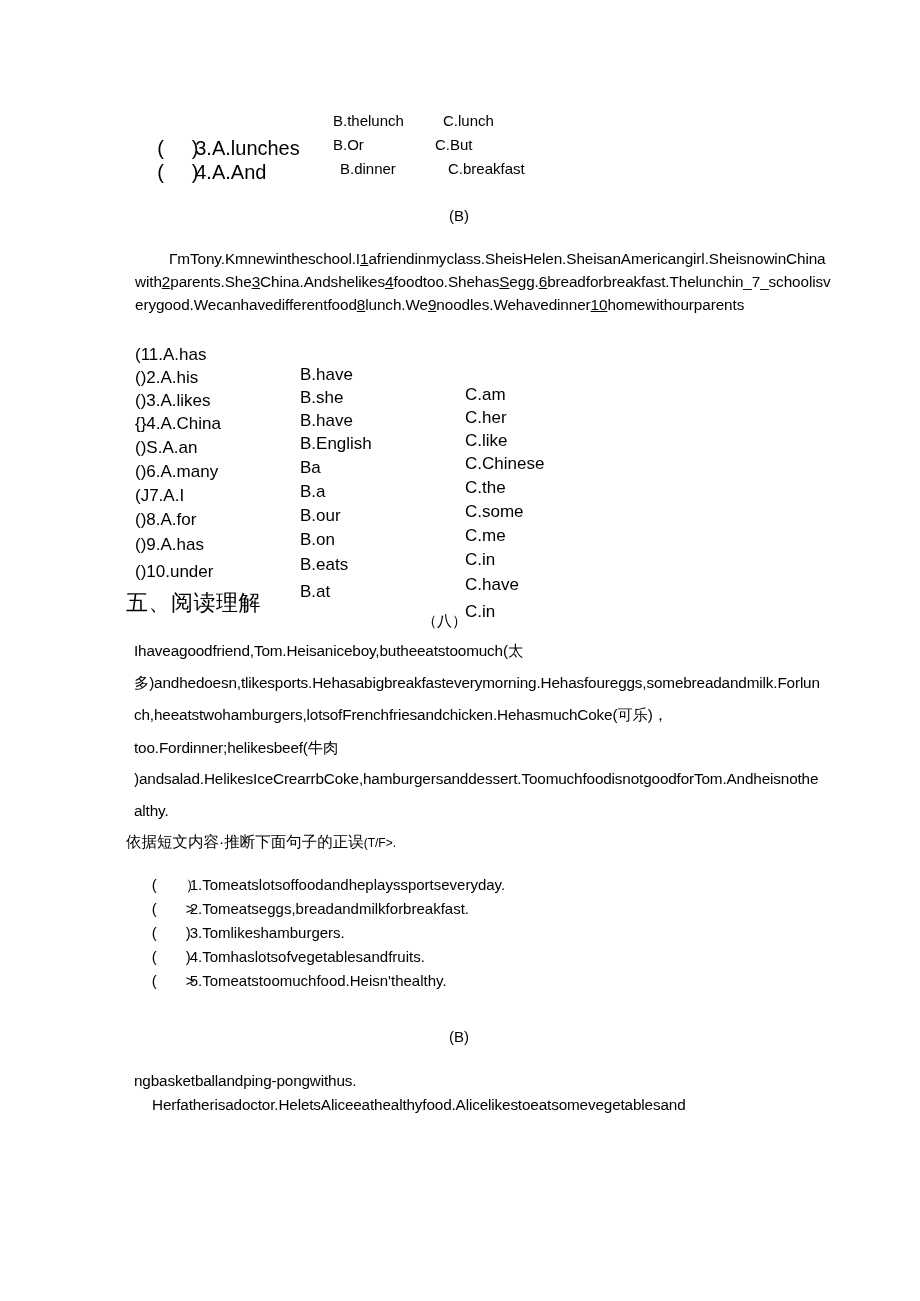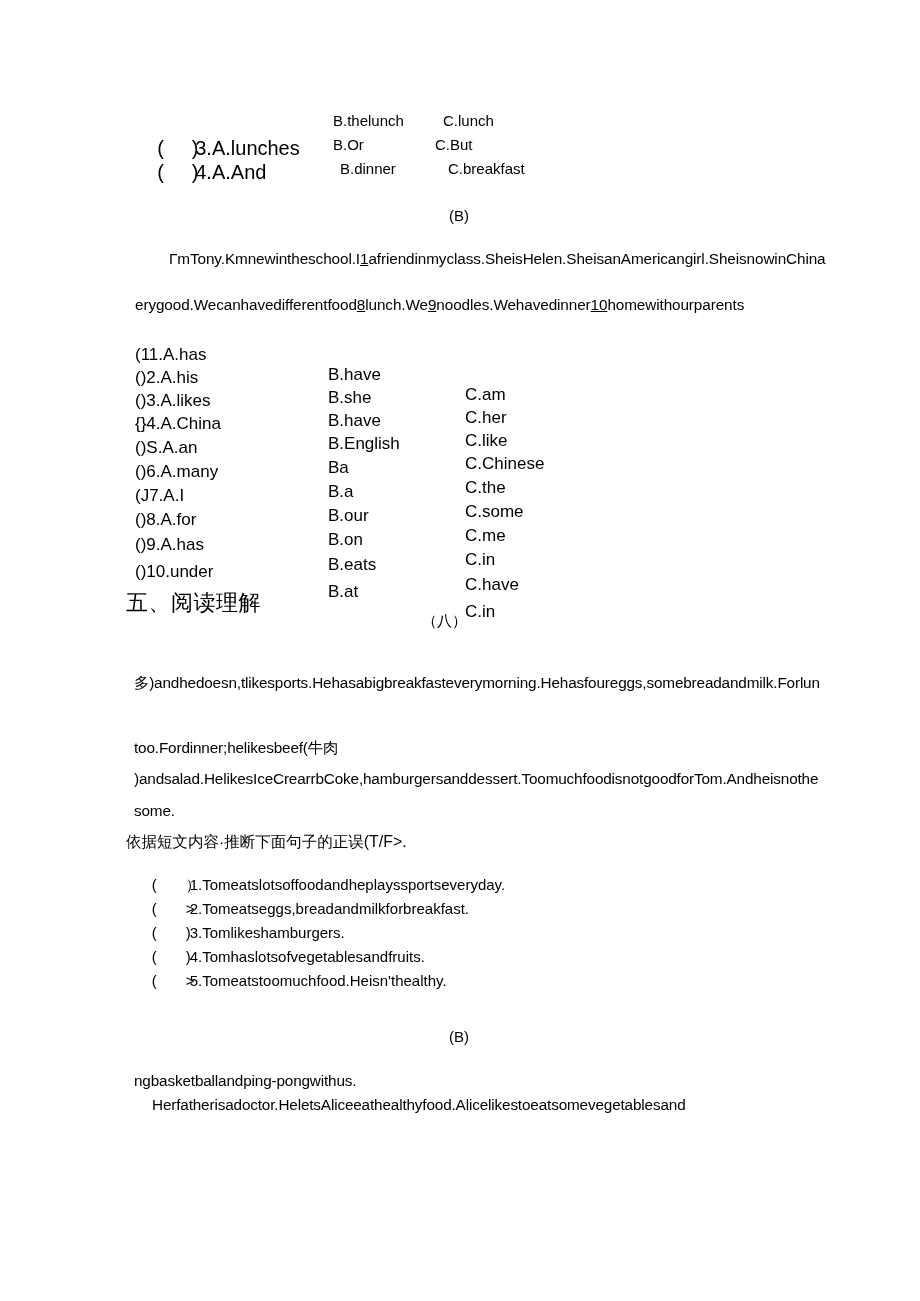--- a/index.html
+++ b/index.html
@@ -52,21 +52,21 @@
 
   
   .opt-row {
     position: absolute;
     left: 135px;
     width: 640px;
     font-size: 17px;
     white-space: pre;
   }
   .opt-row .oa { position: absolute; left: 0px; }
-  .opt-row .ob { position: absolute; left: 165px; margin-left: 28px; }
+  .opt-row .ob { position: absolute; left: 165px; }
   .opt-row .oc { position: absolute; left: 330px; }
 
   
   .sec-heading {
     position: absolute;
     left: 126px;
     font-size: 22px;
     font-weight: 400;
     letter-spacing: 0.5px;
     white-space: pre;
@@ -89,21 +89,21 @@
     white-space: pre;
   }
   .tf-row {
     position: absolute;
     left: 135px;
     font-size: 15px;
     white-space: pre;
   }
   .tf-row .tf-paren { display: inline-block; width: 38px; }
 
-  .small-tf { font-size: 16px; }
+  .small-tf { font-size: 12px; }
 </style>
 </head>
 <body>
 
 <div id="page">
 
   <div class="mcq-top-row" style="top:112px;">
     <span class="col-paren">(     )</span><span>3.A.lunches</span>
   </div>
   <div class="abs fs15" style="left:333px; top:112px;">B.thelunch</div>
@@ -115,20 +115,21 @@
   <div class="abs fs15" style="left:333px; top:136px;">B.Or</div>
   <div class="abs fs15" style="left:435px; top:136px;">C.But</div>
 
   <div class="abs fs15" style="left:340px; top:160px;">B.dinner</div>
   <div class="abs fs15" style="left:448px; top:160px;">C.breakfast</div>
 
   <div class="center-marker" style="left:449px; top:207px;">(B)</div>
 
   <div class="passage-line" style="top:250px; left:169px;"><span>ΓmTony.Kmnewintheschool.I</span><u>1</u><span>afriendinmyclass.SheisHelen.SheisanAmericangirl.SheisnowinChina</span></div>
 
+  <div class="passage-line" style="top:273px;"><span>with</span><u>2</u><span>parents.She</span><u>3</u><span>China.Andshelikes</span><u>4</u><span>foodtoo.Shehas</span><u>S</u><span>egg.</span><u>6</u><span>breadforbreakfast.Thelunchin_7_schoolisv</span></div>
 
   <div class="passage-line" style="top:296px;"><span>erygood.Wecanhavedifferentfood</span><u>8</u><span>lunch.We</span><u>9</u><span>noodles.Wehavedinner</span><u>10</u><span>homewithourparents</span></div>
 
   <div class="opt-row" style="top:325px;">
     <span class="oa">(11.A.has</span>
     <span class="ob">B.have</span>
     <span class="oc">C.am</span>
   </div>
   <div class="opt-row" style="top:348px;">
     <span class="oa">()2.A.his</span>
@@ -173,24 +174,26 @@
   <div class="opt-row" style="top:542px;">
     <span class="oa">()10.under</span>
     <span class="ob">B.at</span>
     <span class="oc">C.in</span>
   </div>
 
   <div class="sec-heading" style="top:588px;">五、阅读理解</div>
 
   <div class="center-marker" style="left:422px; top:612px;">（八）</div>
 
+  <div class="read-line" style="top:641px;">Ihaveagoodfriend,Tom.Heisaniceboy,butheeatstoomuch(太</div>
   <div class="read-line" style="top:673px;">多)andhedoesn,tlikesports.Hehasabigbreakfasteverymorning.Hehasfoureggs,somebreadandmilk.Forlun</div>
+  <div class="read-line" style="top:705px;">ch,heeatstwohamburgers,lotsofFrenchfriesandchicken.HehasmuchCoke(可乐)，</div>
   <div class="read-line" style="top:738px;">too.Fordinner;helikesbeef(牛肉</div>
   <div class="read-line" style="top:770px;">)andsalad.HelikesIceCrearrbCoke,hamburgersanddessert.ToomuchfoodisnotgoodforTom.Andheisnothe</div>
-  <div class="read-line" style="top:802px;">some.</div>
+  <div class="read-line" style="top:802px;">althy.</div>
 
   <div class="tf-instr" style="top:832px;"><span>依据短文内容·推断下面句子的正误</span><span class="small-tf">(T/F&gt;.</span></div>
 
   <div class="tf-row" style="top:859px;">
     <span class="tf-paren">(       ）</span><span>1.Tomeatslotsoffoodandheplayssportseveryday.</span>
   </div>
   <div class="tf-row" style="top:883px;">
     <span class="tf-paren">(       &gt;</span><span>2.Tomeatseggs,breadandmilkforbreakfast.</span>
   </div>
   <div class="tf-row" style="top:907px;">

